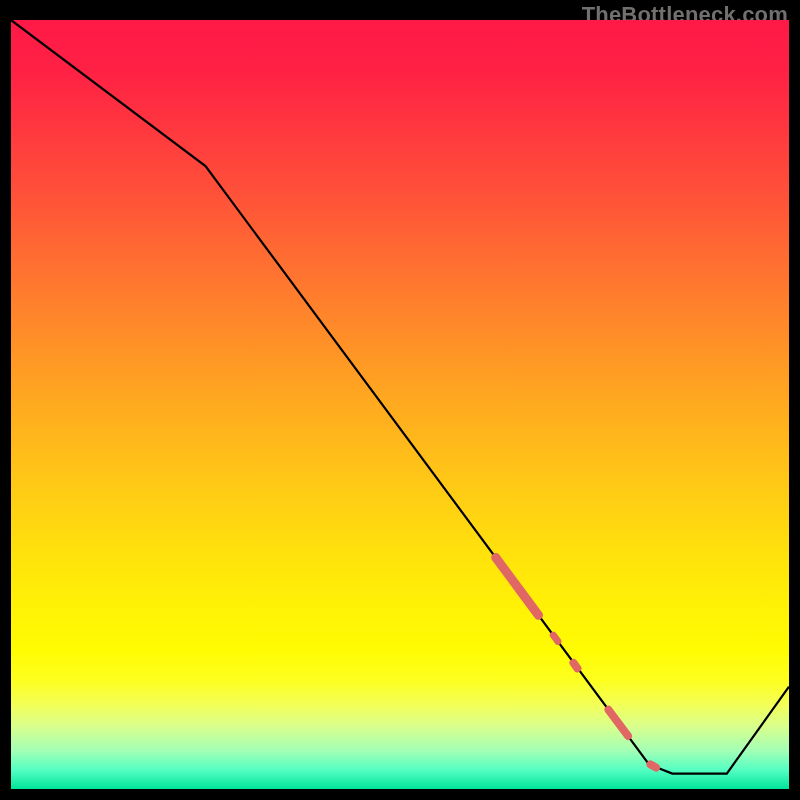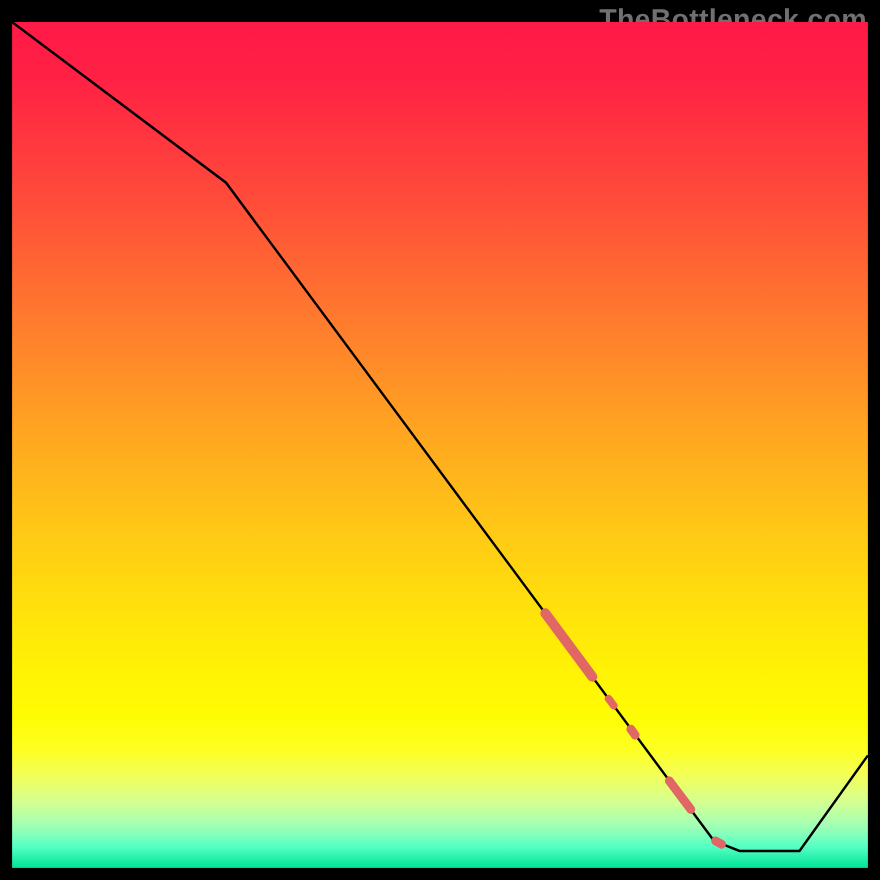--- a/index.html
+++ b/index.html
@@ -16,21 +16,21 @@
     top: 20px;
     width: 778px;
     height: 769px;
     box-sizing: border-box;
   }
   .attribution {
     position: absolute;
     top: 2px;
     right: 12px;
     font-family: Arial, Helvetica, sans-serif;
-    font-size: 26px;
+    font-size: 22px;
     font-weight: 600;
     color: #72706f;
     letter-spacing: 0.2px;
   }
   svg { display: block; }
 </style>
 </head>
 <body>
 
 <div class="attribution">TheBottleneck.com</div>

